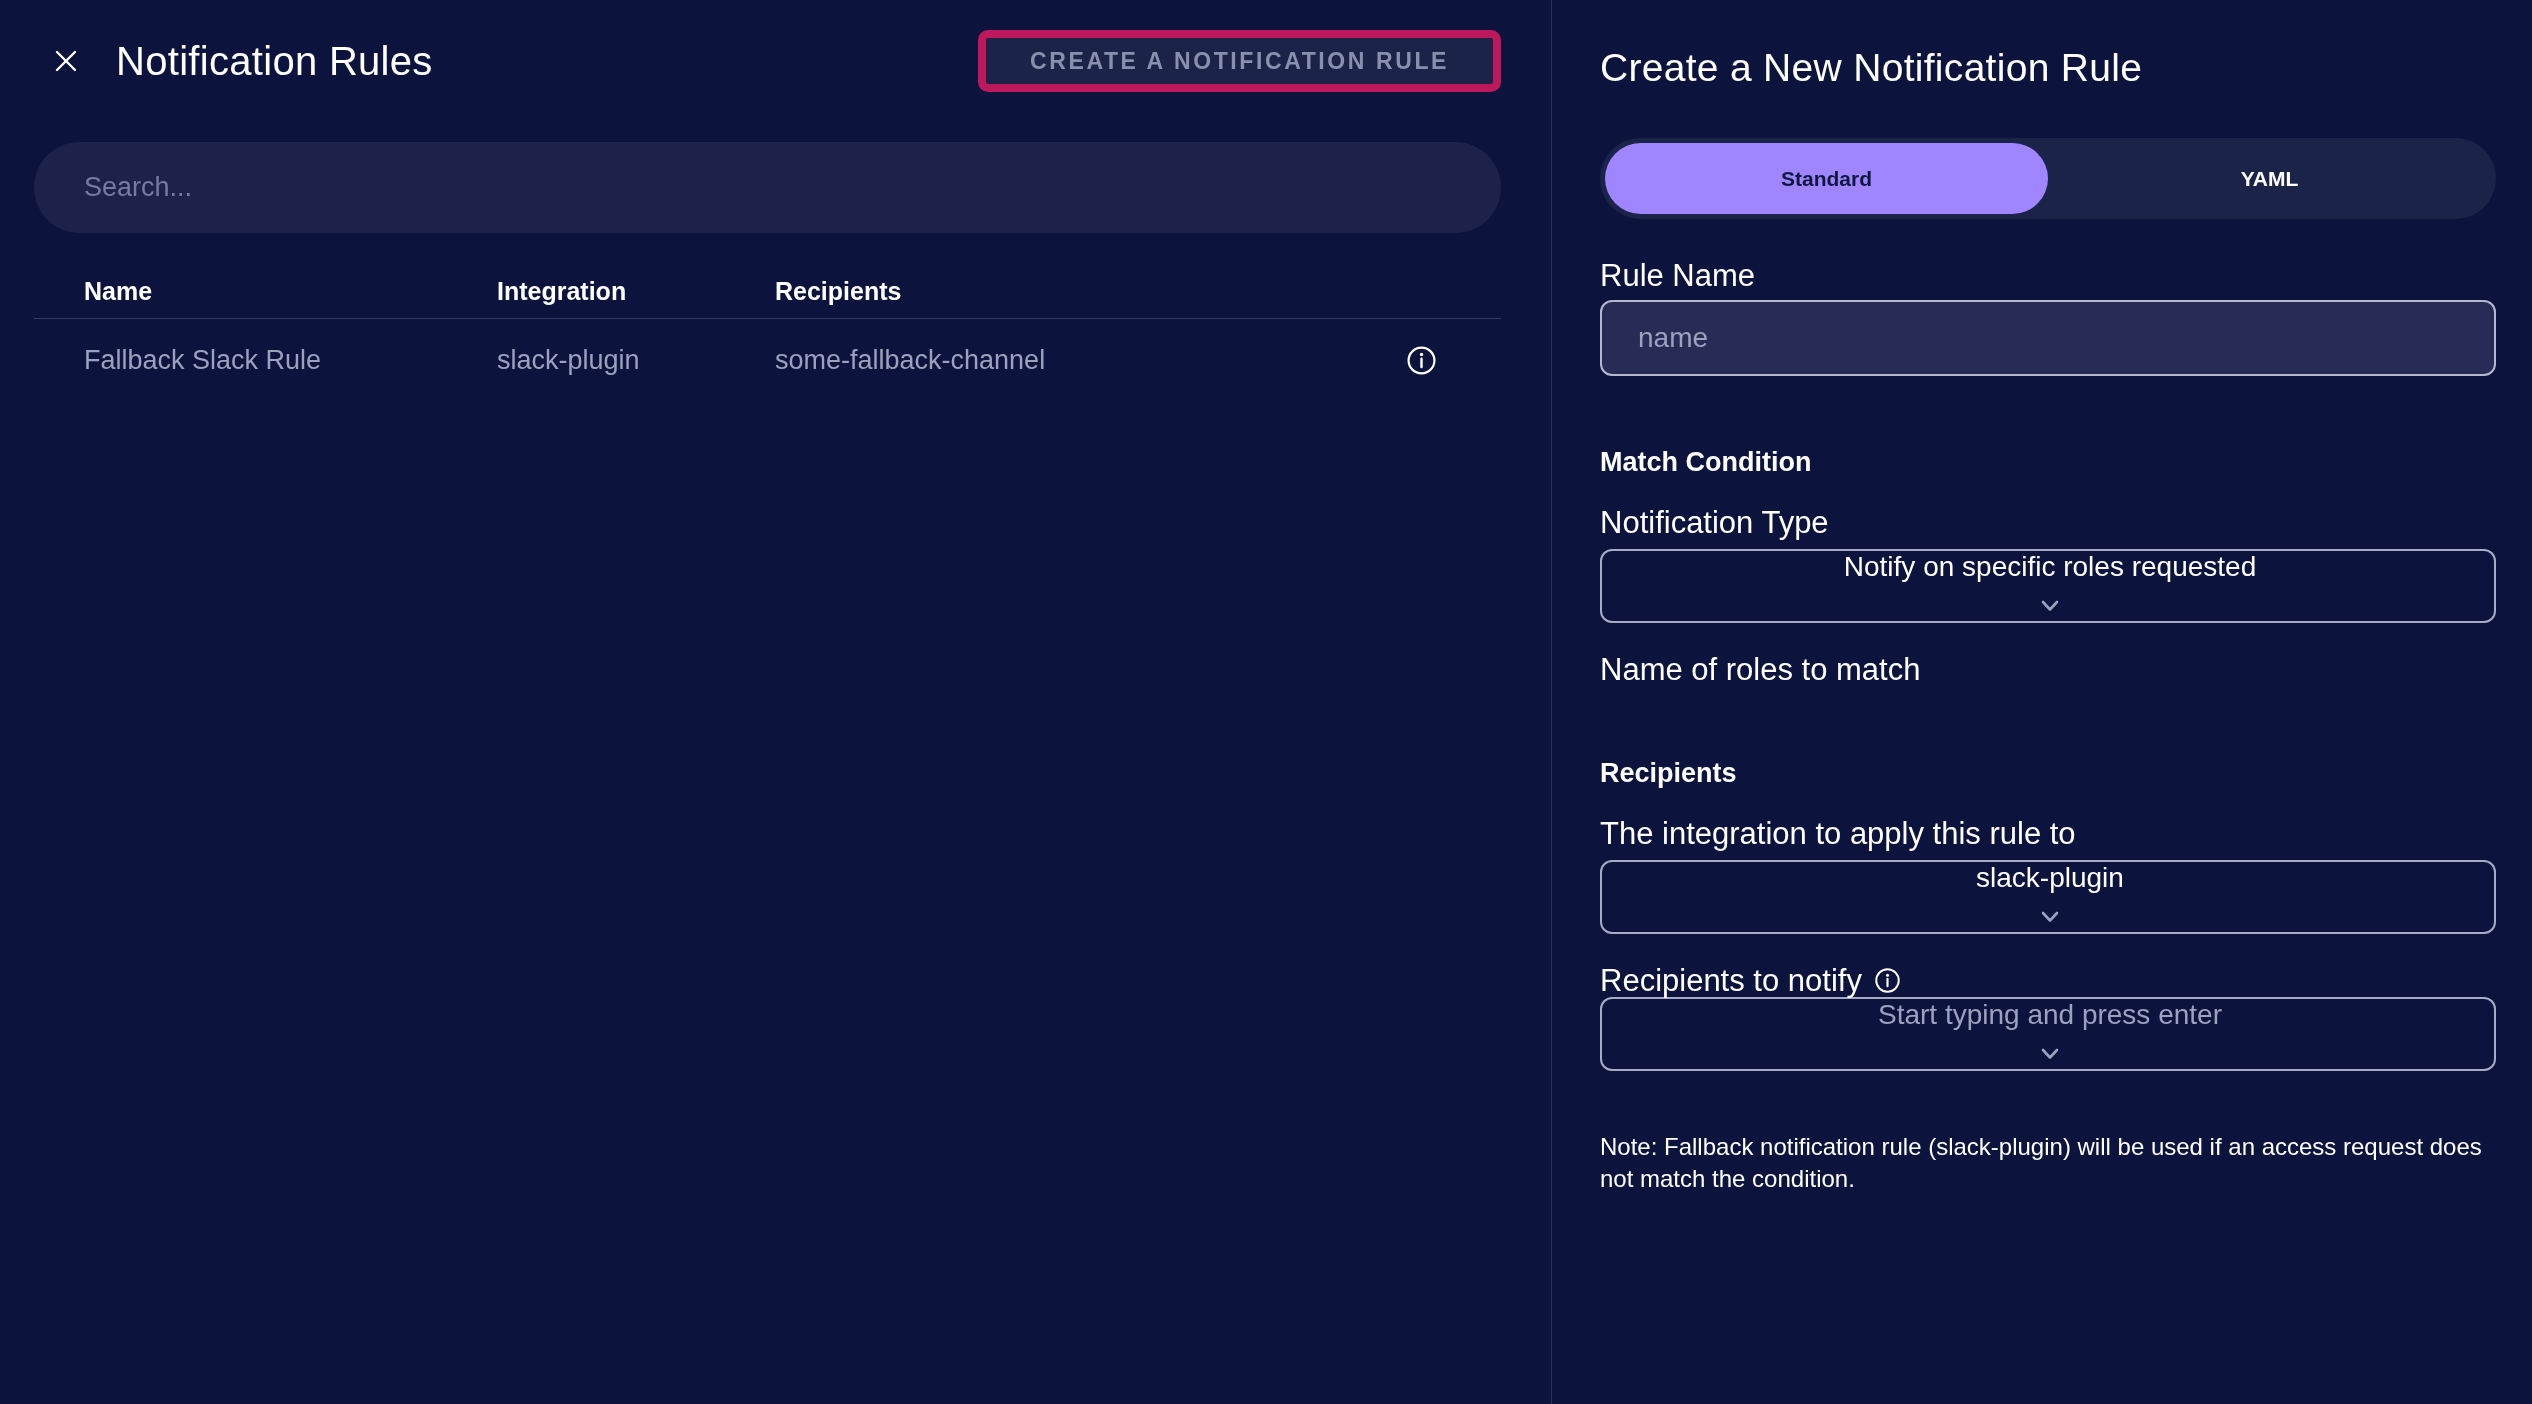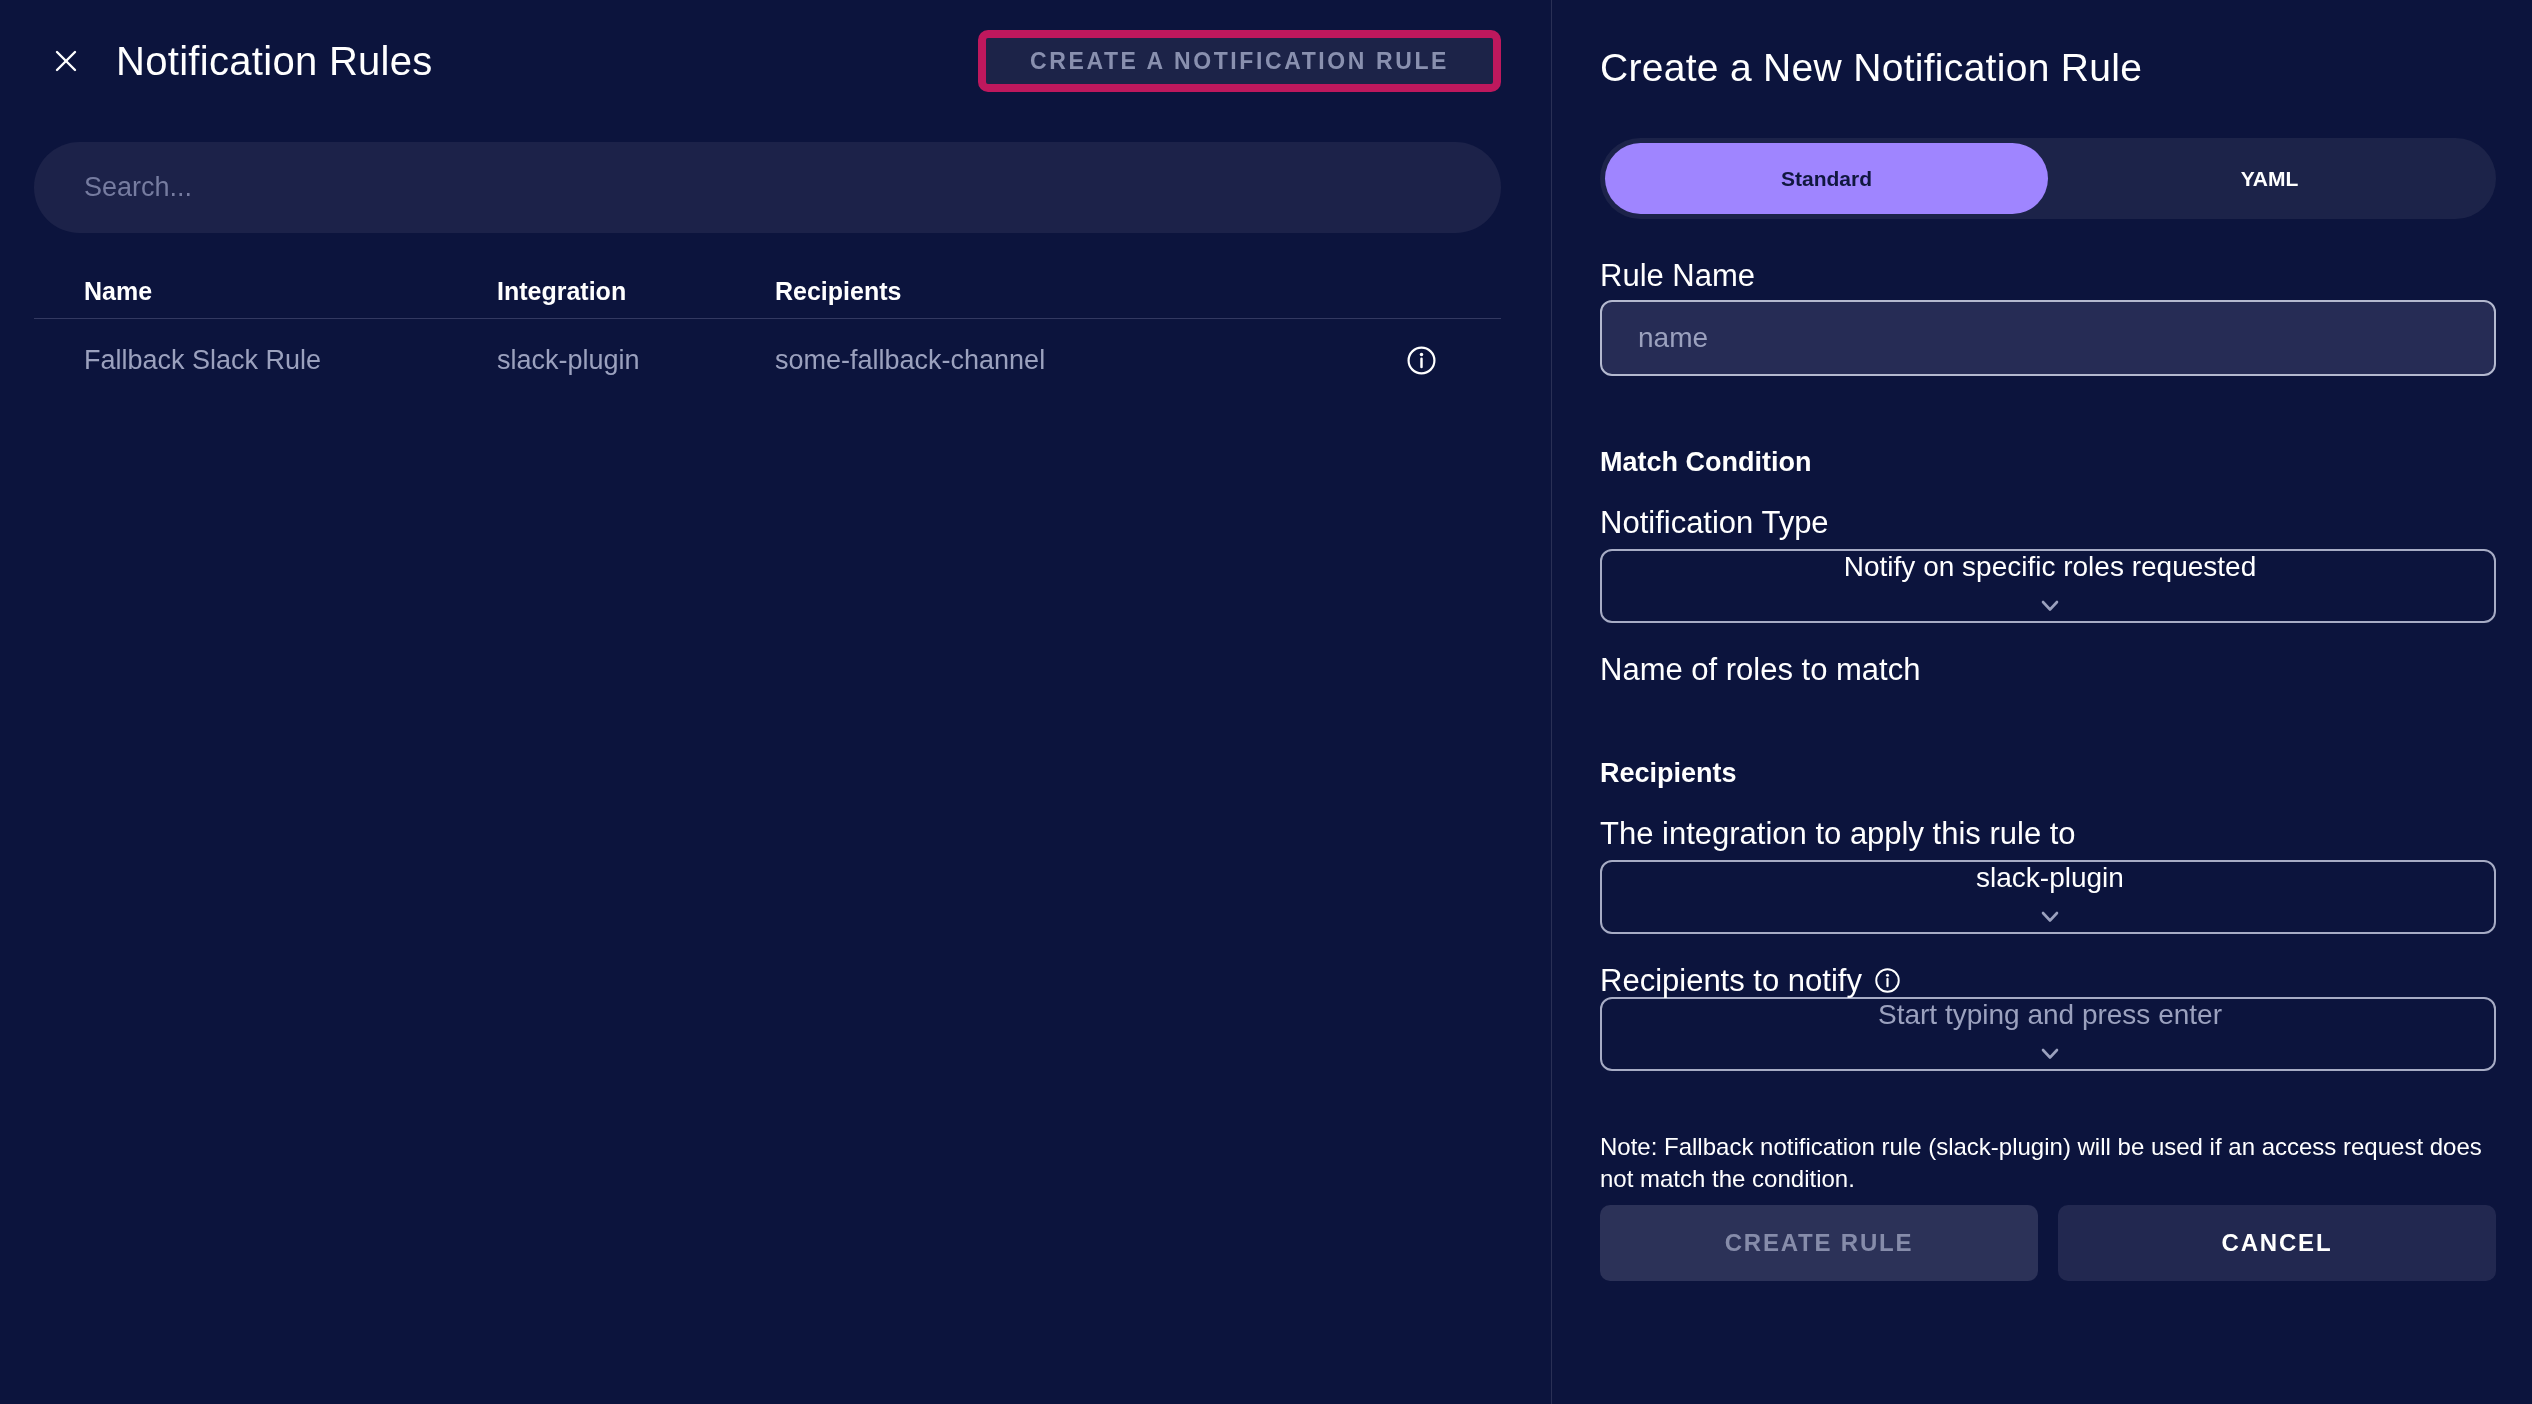--- a/index.html
+++ b/index.html
@@ -206,19 +206,15 @@
       <span class="placeholder">Start typing and press enter</span>
       <span>
         <svg width="30" height="30" viewBox="0 0 30 30">
           <path d="M8 11 L15 18.5 L22 11" fill="none" stroke="#9BA1BE" stroke-width="2.6" stroke-linecap="round" stroke-linejoin="round"></path>
         </svg>
       </span>
     </div>
 
     <p class="note">Note: Fallback notification rule (slack-plugin) will be used if an access request does not match the condition.</p>
 
-    <div class="actions">
-      <button class="action-btn create">CREATE RULE</button>
-      <button class="action-btn cancel">CANCEL</button>
-    </div>
   </aside>
 
 </div>
 
 </body></html>

